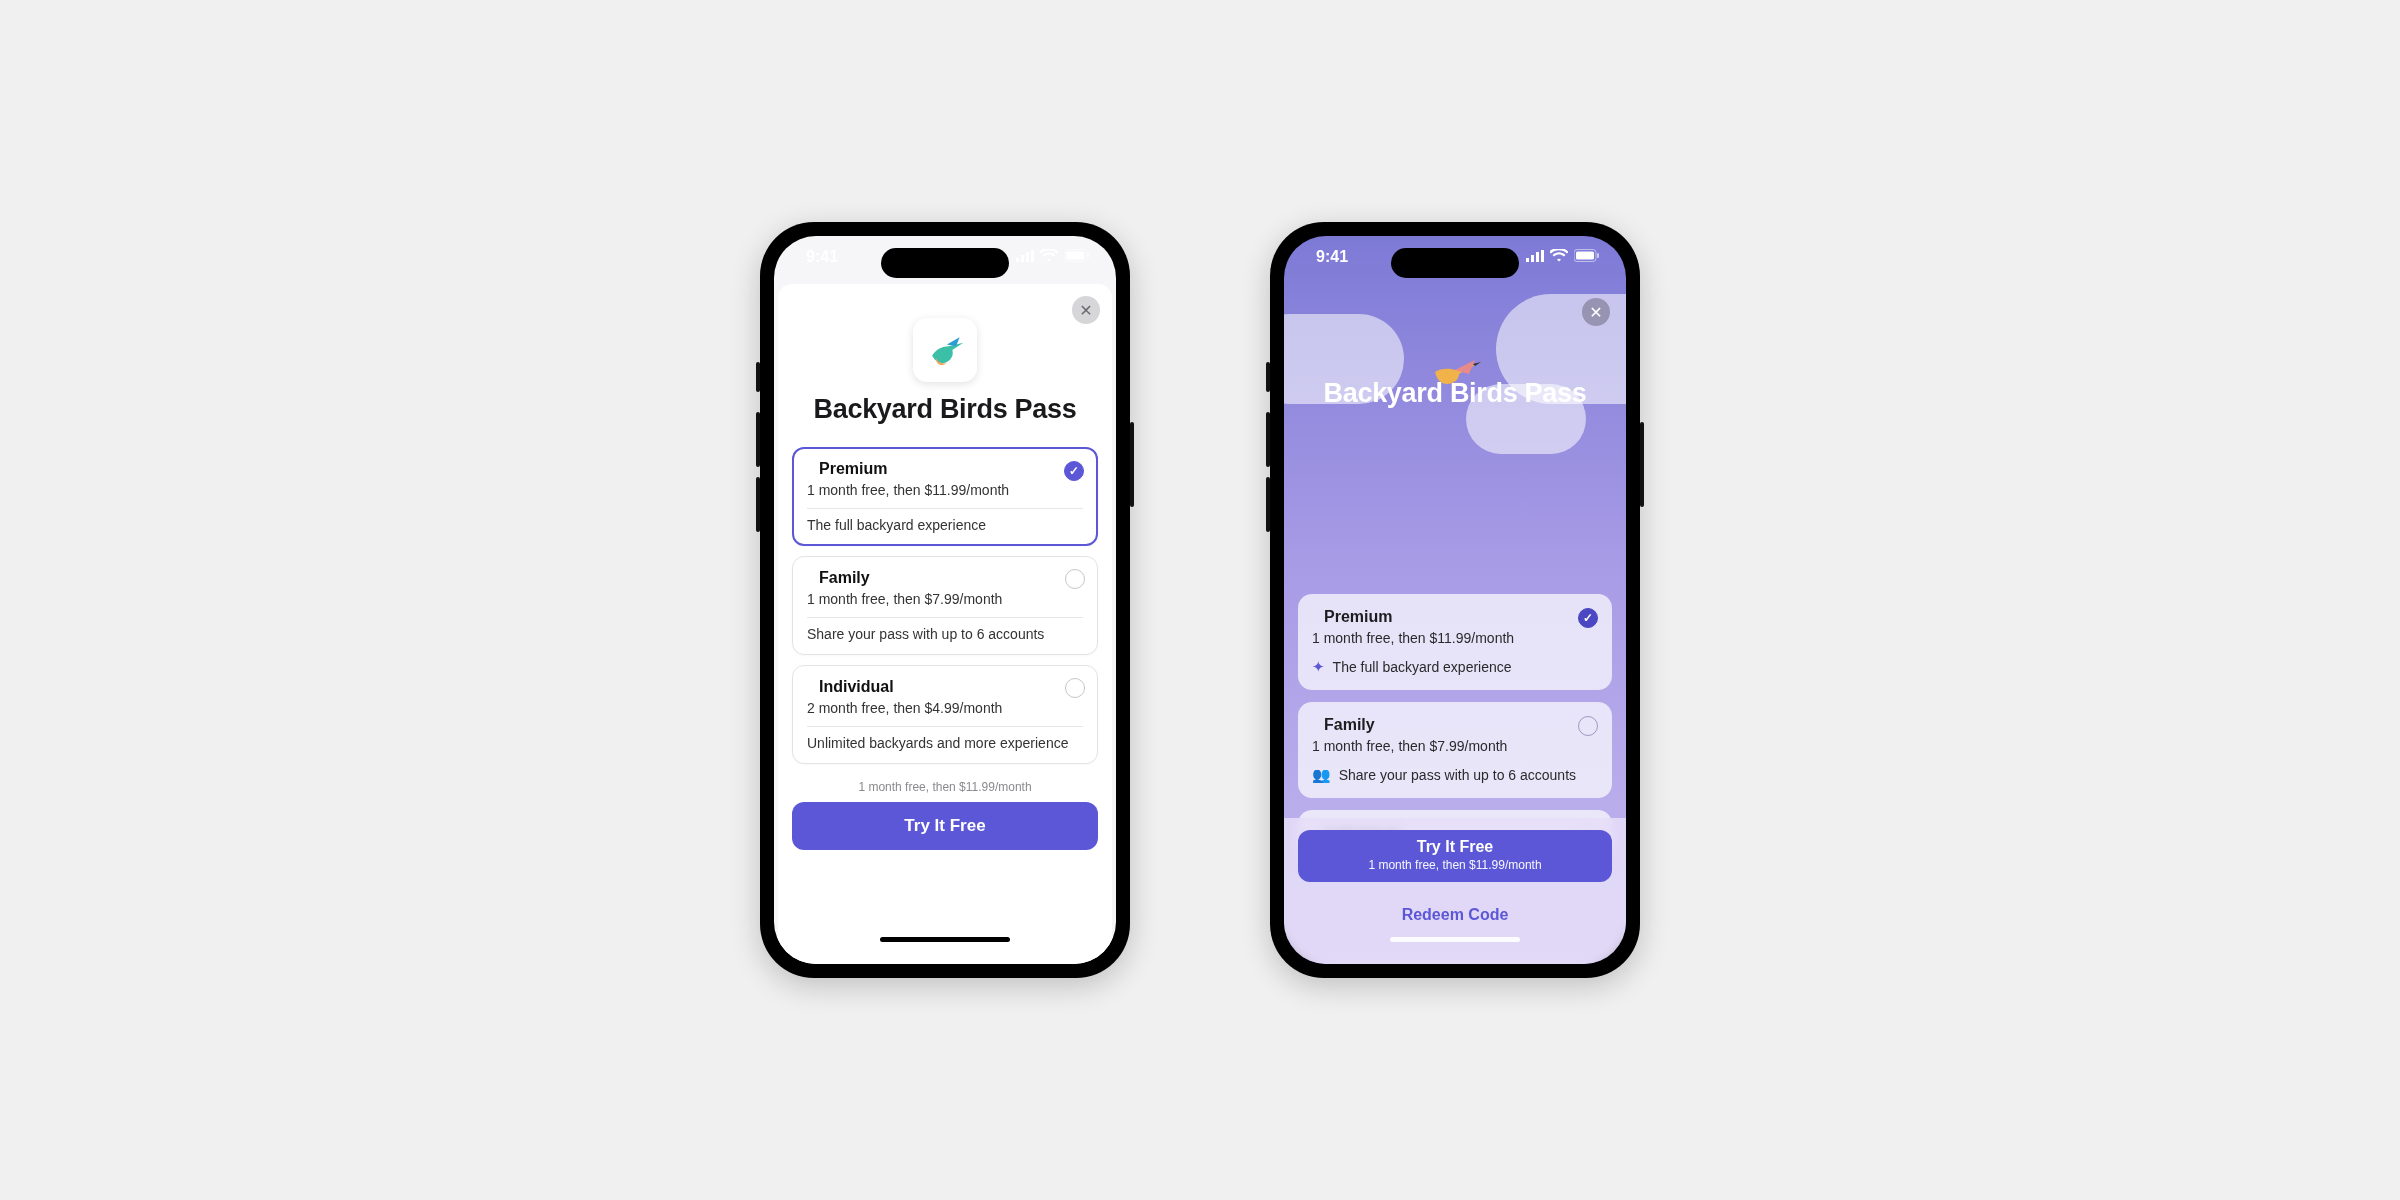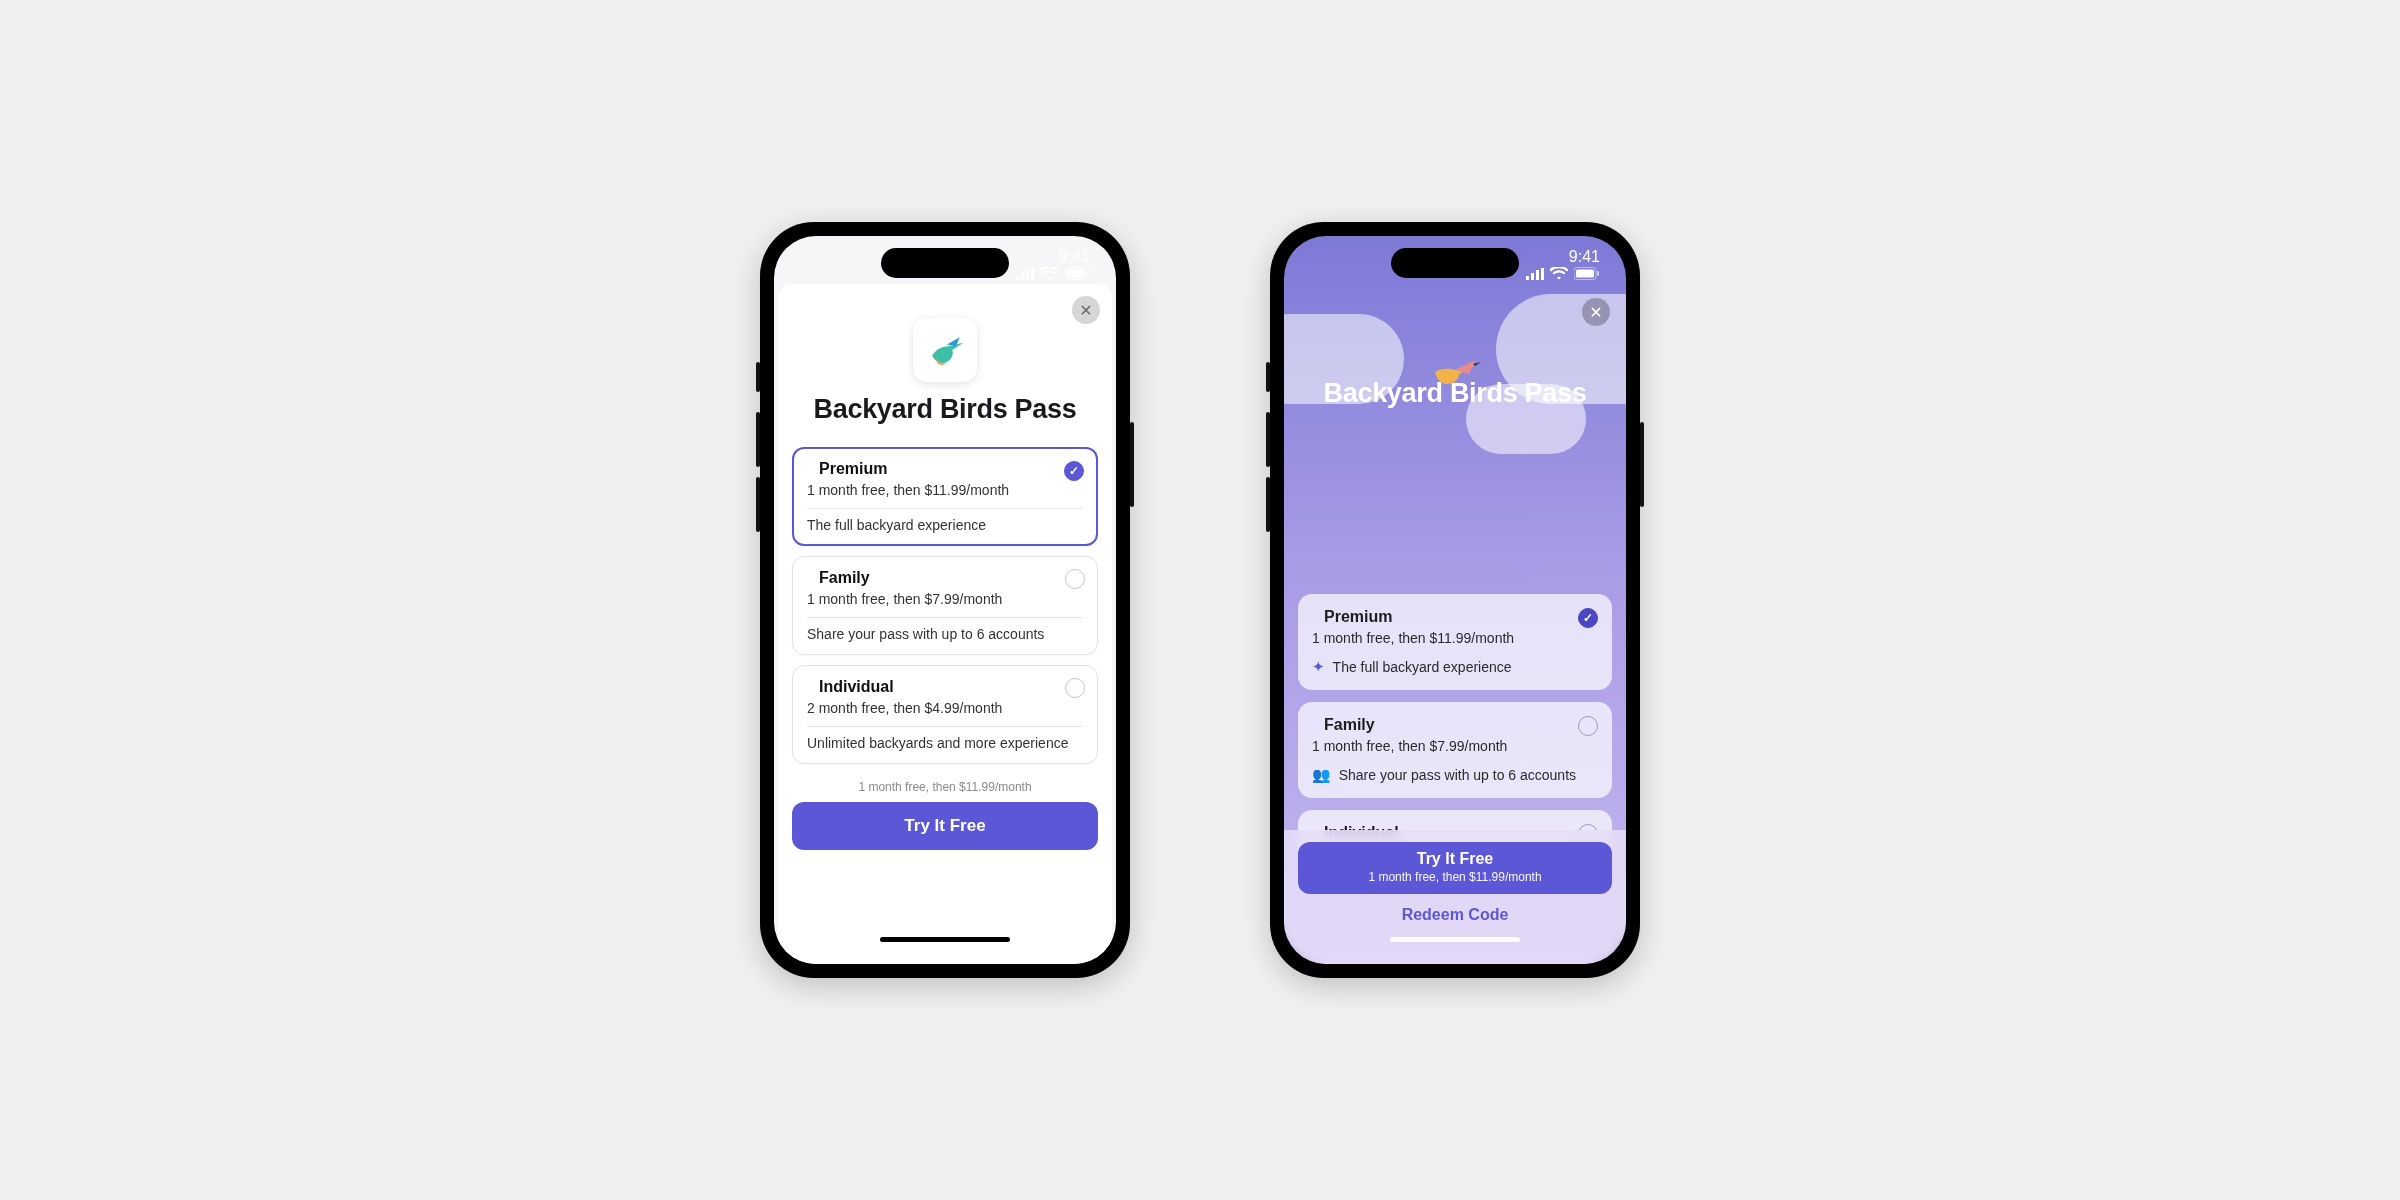--- a/index.html
+++ b/index.html
@@ -62,28 +62,27 @@
     border-radius: 42px;
     overflow: hidden;
     position: relative;
   }
   .screen.light { background: #f6f6f8; }
   .screen.purple { background: linear-gradient(180deg, #7d7ad6 0%, #a89be6 45%, #c4b8ef 100%); }
 
   .status {
     display: flex;
     justify-content: space-between;
-    align-items: flex-end;
+    align-items: flex-start;
     padding: 12px 26px 0 32px;
     height: 48px;
     font-size: 16px;
-    font-weight: 400;
+    font-weight: 700;
     position: relative;
     z-index: 30;
-    flex-direction: column;
   }
   .screen.light .status { color: #fff; }
   .status-icons { display: flex; align-items: center; gap: 6px; }
 
   .sheet {
     position: absolute;
     top: 48px;
     left: 4px; right: 4px; bottom: 0;
     background: #fff;
     border-radius: 14px 14px 0 0;
@@ -218,21 +217,21 @@
     background:#5b57d6;
     color:#fff;
     border:none;
     border-radius:12px;
     padding: 8px 0 10px 0;
     cursor:pointer;
     display:flex; flex-direction:column; align-items:center; gap:2px;
   }
   .cta-b .big { font-size:16px; font-weight:600; }
   .cta-b .small { font-size:12px; font-weight:500; opacity:0.95; }
-  .redeem { text-align:center; margin-top:12px; font-size:16px; font-weight:600; color:#5b57d6; cursor:pointer; }
+  .redeem { text-align:center; margin-top:24px; font-size:16px; font-weight:600; color:#5b57d6; cursor:pointer; }
 
   .hummingbird-svg { width:44px; height:44px; }
 </style>
 </head>
 <body>
 
 <div class="phone">
   <div class="side-btn btn-l1"></div>
   <div class="side-btn btn-l2"></div>
   <div class="side-btn btn-l3"></div>

